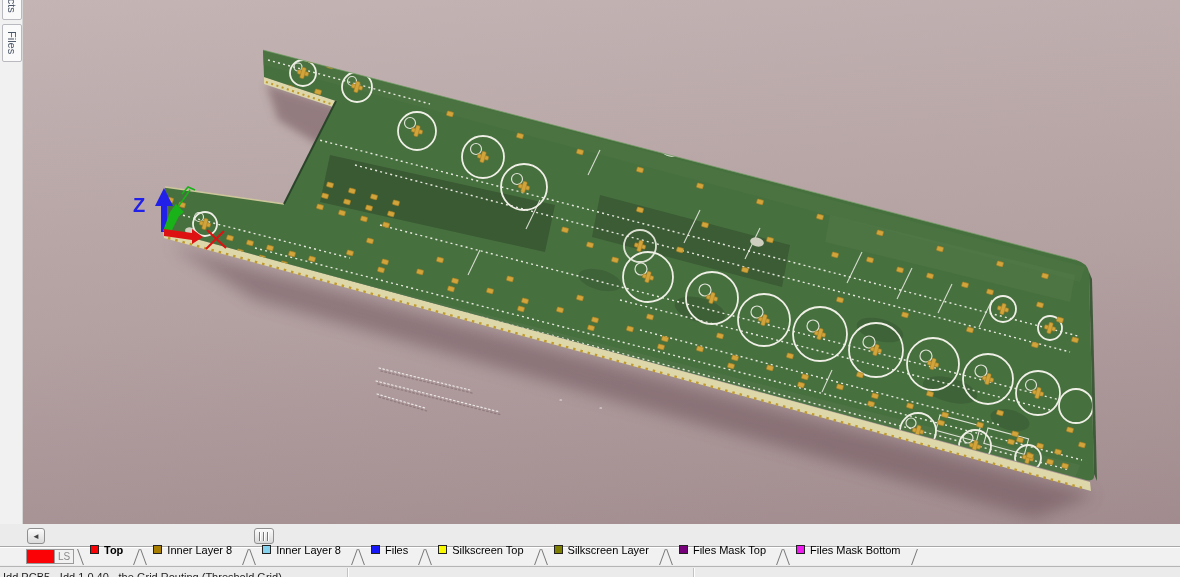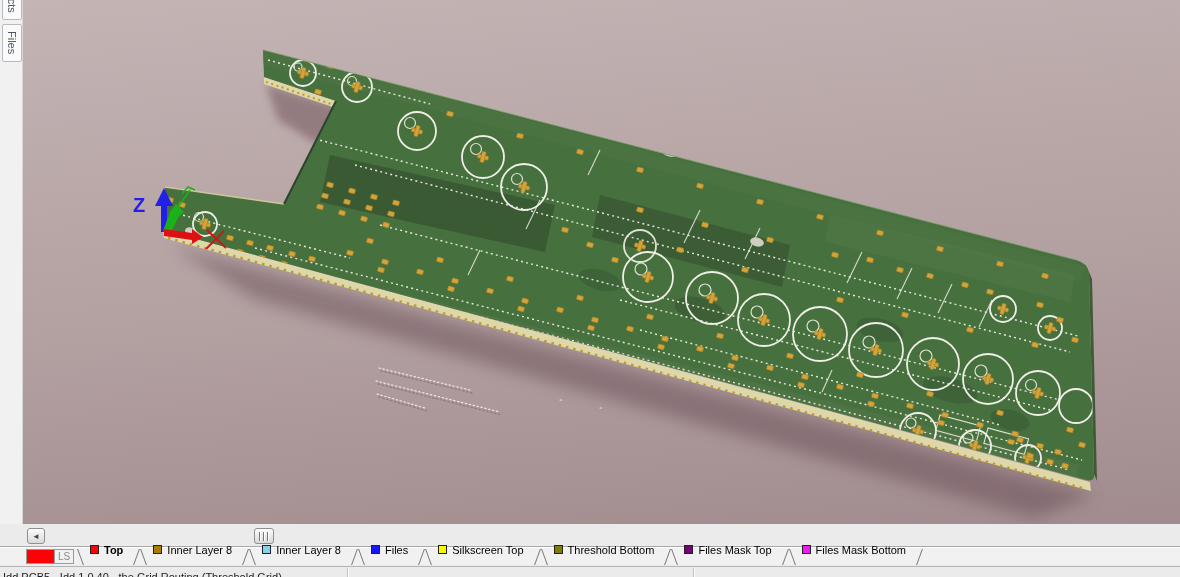--- a/index.html
+++ b/index.html
@@ -400,21 +400,21 @@
   <div class="sep fs"></div>
     <div class="sep bs"></div>
   <div class="ltab">
     <span class="sq" style="background: rgb(248, 248, 0);"></span>
     <span>Silkscreen Top</span>
   </div>
   <div class="sep fs"></div>
     <div class="sep bs"></div>
   <div class="ltab">
     <span class="sq" style="background: rgb(126, 126, 0);"></span>
-    <span>Threshold Bottom</span>
+    <span>Silkscreen Layer</span>
   </div>
   <div class="sep fs"></div>
     <div class="sep bs"></div>
   <div class="ltab">
     <span class="sq" style="background: rgb(119, 0, 123);"></span>
     <span>Files Mask Top</span>
   </div>
   <div class="sep fs"></div>
     <div class="sep bs"></div>
   <div class="ltab">

